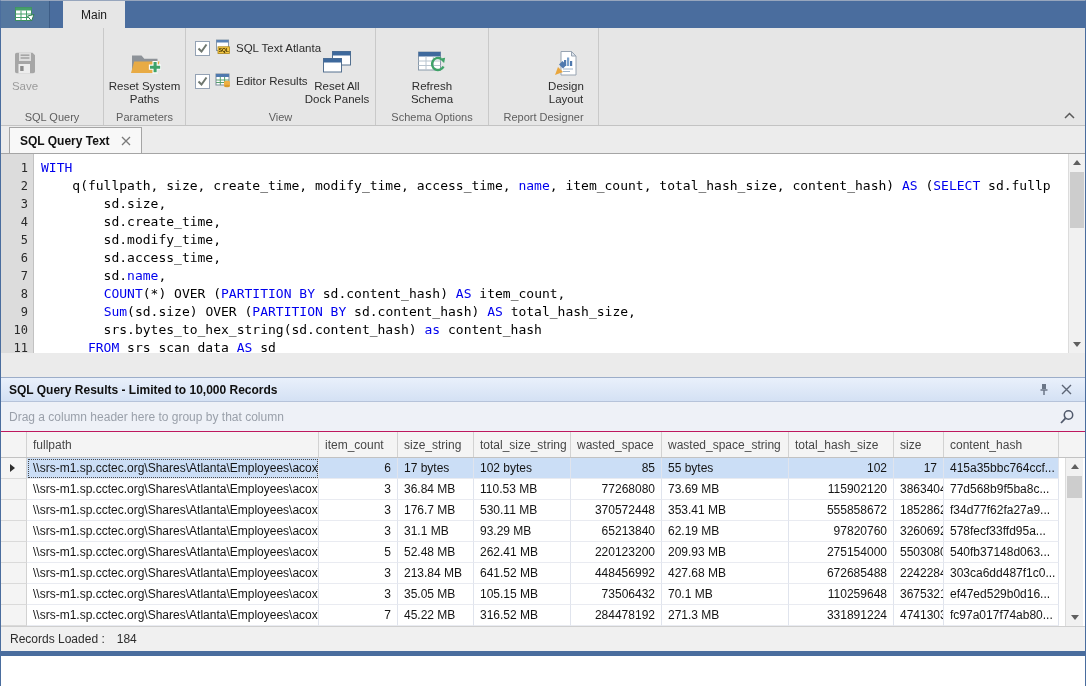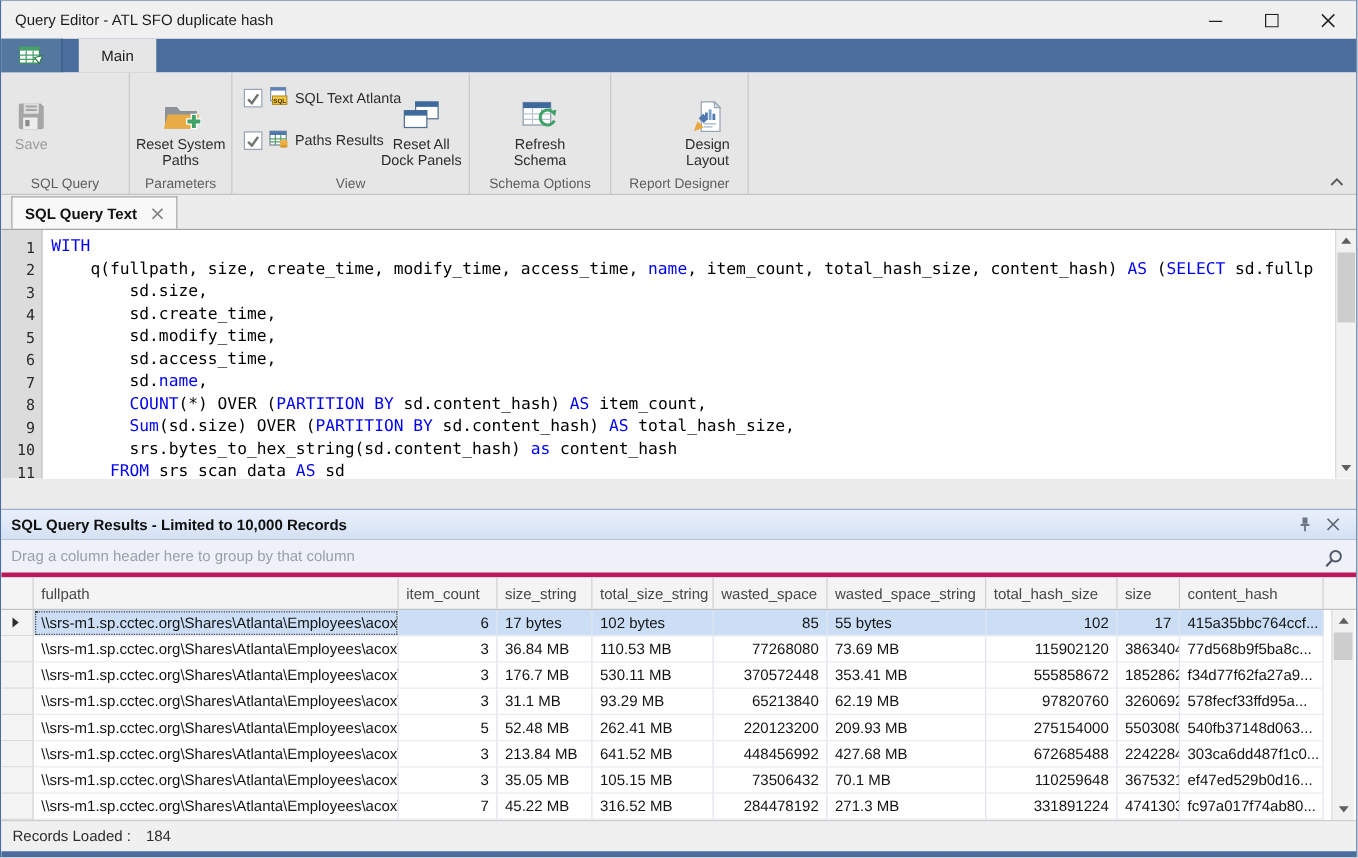--- a/index.html
+++ b/index.html
@@ -41,21 +41,21 @@
   .tri-up{width:0;height:0;border-left:4px solid transparent;border-right:4px solid transparent;border-bottom:5px solid #5f5f5f;}
   .tri-dn{width:0;height:0;border-left:4px solid transparent;border-right:4px solid transparent;border-top:5px solid #5f5f5f;}
   .thumb{position:absolute;left:1px;right:1px;background:#cdcdcd;}
   .sbtn-bottom{position:absolute;bottom:0;left:0;right:0;}
   
   .splitter{height:24px;flex:none;background:#ebebeb;}
   
   .resheader{height:25px;flex:none;background:linear-gradient(var(--panel-h1),var(--panel-h2));border-top:1px solid #9cadc9;border-bottom:1px solid #b6c3da;box-sizing:border-box;display:flex;align-items:center;padding:0 8px;font-size:12px;font-weight:bold;color:#0f0f0f;}
   .resheader .sp{flex:1;}
   .hicon{width:22px;height:18px;display:flex;align-items:center;justify-content:center;}
-  .groupby{height:30px;flex:none;background:#eef1f7;border-bottom:4px solid #be185d;box-sizing:border-box;display:flex;align-items:center;padding:0 8px;font-size:12px;color:#9aa0aa;position:relative;}
+  .groupby{height:30px;flex:none;background:#eef1f7;border-bottom:1px solid #be185d;box-sizing:border-box;display:flex;align-items:center;padding:0 8px;font-size:12px;color:#9aa0aa;position:relative;}
   .groupby .searchwrap{position:absolute;right:8px;top:5px;width:20px;height:20px;display:flex;align-items:center;justify-content:center;}
   
   .grid{height:194px;flex:none;position:relative;background:#fff;overflow:hidden;}
   .ghrow{display:flex;height:26px;background:#f4f4f4;border-bottom:1px solid #c2c2c2;box-sizing:border-box;}
   .gh{box-sizing:border-box;border-right:1px solid #d2d2d2;padding:6px 0 0 6px;font-size:12px;color:#474747;white-space:nowrap;overflow:hidden;flex:none;}
   .gh.ind{width:26px;}
   .gh.fill{flex:1;border-right:none;}
   .gr{display:flex;height:21px;flex:none;}
   .gc{box-sizing:border-box;border-right:1px solid #e0e4ed;border-bottom:1px solid #e9ebf1;padding:3px 6px 0 6px;font-size:12px;color:#141414;white-space:nowrap;overflow:hidden;flex:none;}
   .gc.r{text-align:right;}
@@ -66,38 +66,20 @@
   .gridscroll{position:absolute;top:26px;right:2px;bottom:0;width:18px;background:#f1f1f1;border-left:1px solid #dcdcdc;box-sizing:border-box;}
   
   .statusbar{height:25px;flex:none;background:#f0f0f0;border-top:1px solid #cfcfcf;box-sizing:border-box;display:flex;align-items:center;padding:0 9px;font-size:12px;color:#2d2d2d;gap:12px;}
   .bottomstrip{height:5px;flex:none;background:var(--accent);}
 </style>
 </head>
 <body>
 
 <div class="window">
 
-  <div class="titlebar">
-    <span class="title">Query Editor - ATL SFO duplicate hash</span>
-    <div class="winbtn">
-      <svg width="11" height="11">
-          <line x1="0" y1="6" x2="11" y2="6" stroke="#222" stroke-width="1"></line>
-        </svg>
-    </div>
-    <div class="winbtn">
-      <svg width="11" height="11">
-          <rect x="0.5" y="0.5" width="10" height="10" fill="none" stroke="#222" stroke-width="1"></rect>
-        </svg>
-    </div>
-    <div class="winbtn">
-      <svg width="11" height="11">
-          <path d="M0.5 0.5 L10.5 10.5 M10.5 0.5 L0.5 10.5" stroke="#222" stroke-width="1.2"></path>
-        </svg>
-    </div>
-  </div>
 
   <div class="tabrow">
     <div class="appbtn">
       <svg width="20" height="16" viewBox="0 0 20 16">
         <rect x="0.5" y="0.5" width="16" height="13" fill="#fff" stroke="#3d8f5f"></rect>
         <rect x="0.5" y="0.5" width="16" height="3" fill="#47a06b"></rect>
         <line x1="0.5" y1="7" x2="16.5" y2="7" stroke="#47a06b"></line>
         <line x1="0.5" y1="10.5" x2="16.5" y2="10.5" stroke="#47a06b"></line>
         <line x1="6" y1="3.5" x2="6" y2="13.5" stroke="#47a06b"></line>
         <line x1="11.5" y1="3.5" x2="11.5" y2="13.5" stroke="#47a06b"></line>
@@ -175,21 +157,21 @@
                 <rect x="1" y="2" width="13" height="3" fill="#4f79ae"></rect>
                 <line x1="1" y1="8" x2="14" y2="8" stroke="#58a06e"></line>
                 <line x1="1" y1="10.5" x2="14" y2="10.5" stroke="#58a06e"></line>
                 <line x1="5.3" y1="5" x2="5.3" y2="13" stroke="#58a06e"></line>
                 <line x1="9.6" y1="5" x2="9.6" y2="13" stroke="#58a06e"></line>
                 <ellipse cx="12" cy="10" rx="3" ry="1.2" fill="#eeb044"></ellipse>
                 <rect x="9" y="10" width="6" height="4" fill="#eeb044"></rect>
                 <ellipse cx="12" cy="14" rx="3" ry="1.2" fill="#d99a2b"></ellipse>
               </svg>
             </span>
-            <span>Paths Results</span>
+            <span>Editor Results</span>
           </div>
         </div>
         <div class="bigbtn" style="width:66px;">
           <span class="ic">
             <svg width="30" height="26" viewBox="0 0 30 26">
               <rect x="10.5" y="1.5" width="18" height="13.5" fill="#fff" stroke="#54708f"></rect>
               <rect x="10.5" y="1.5" width="18" height="4" fill="#3e699c"></rect>
               <rect x="1.5" y="8.5" width="18" height="13.5" fill="#fff" stroke="#54708f"></rect>
               <rect x="1.5" y="8.5" width="18" height="4" fill="#3e699c"></rect>
             </svg>

